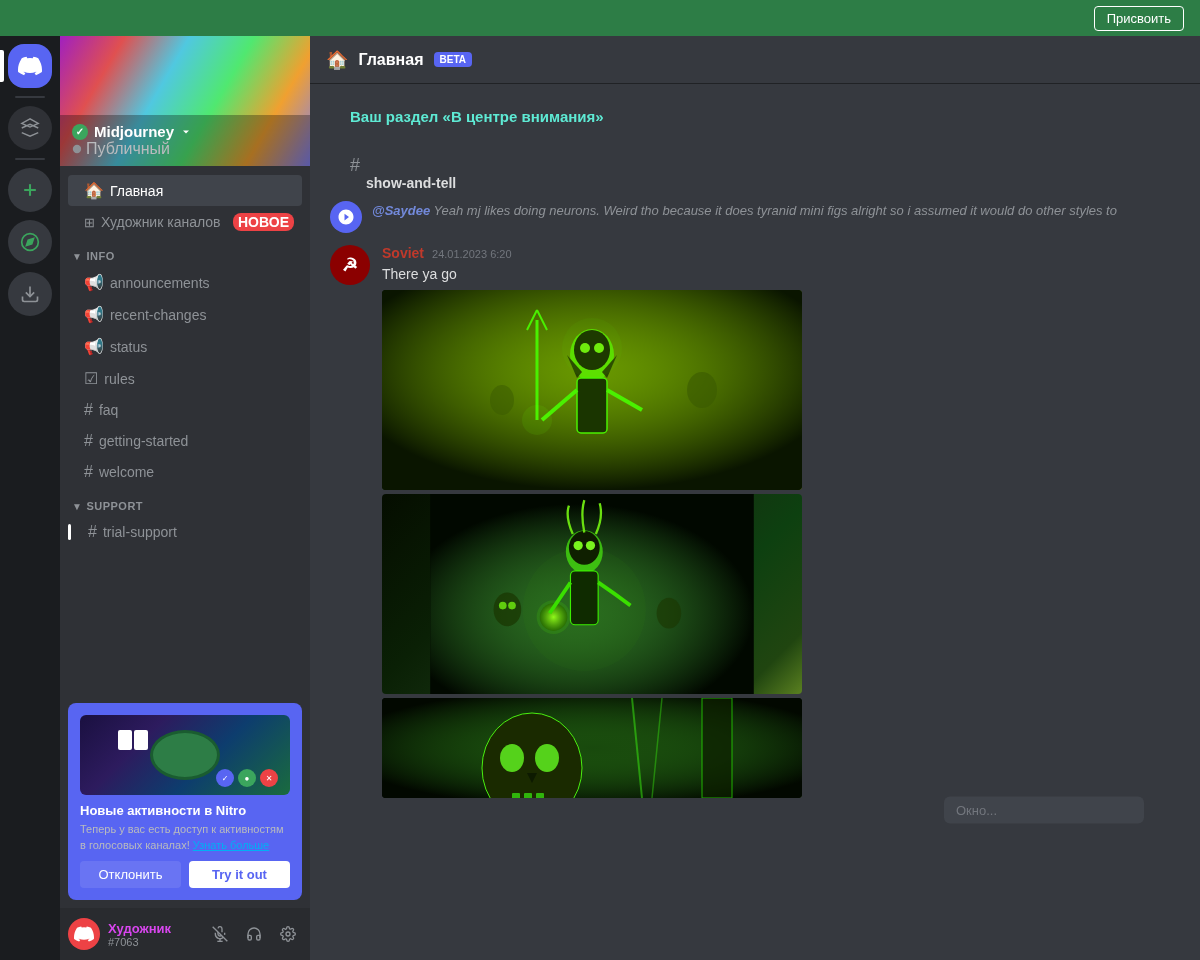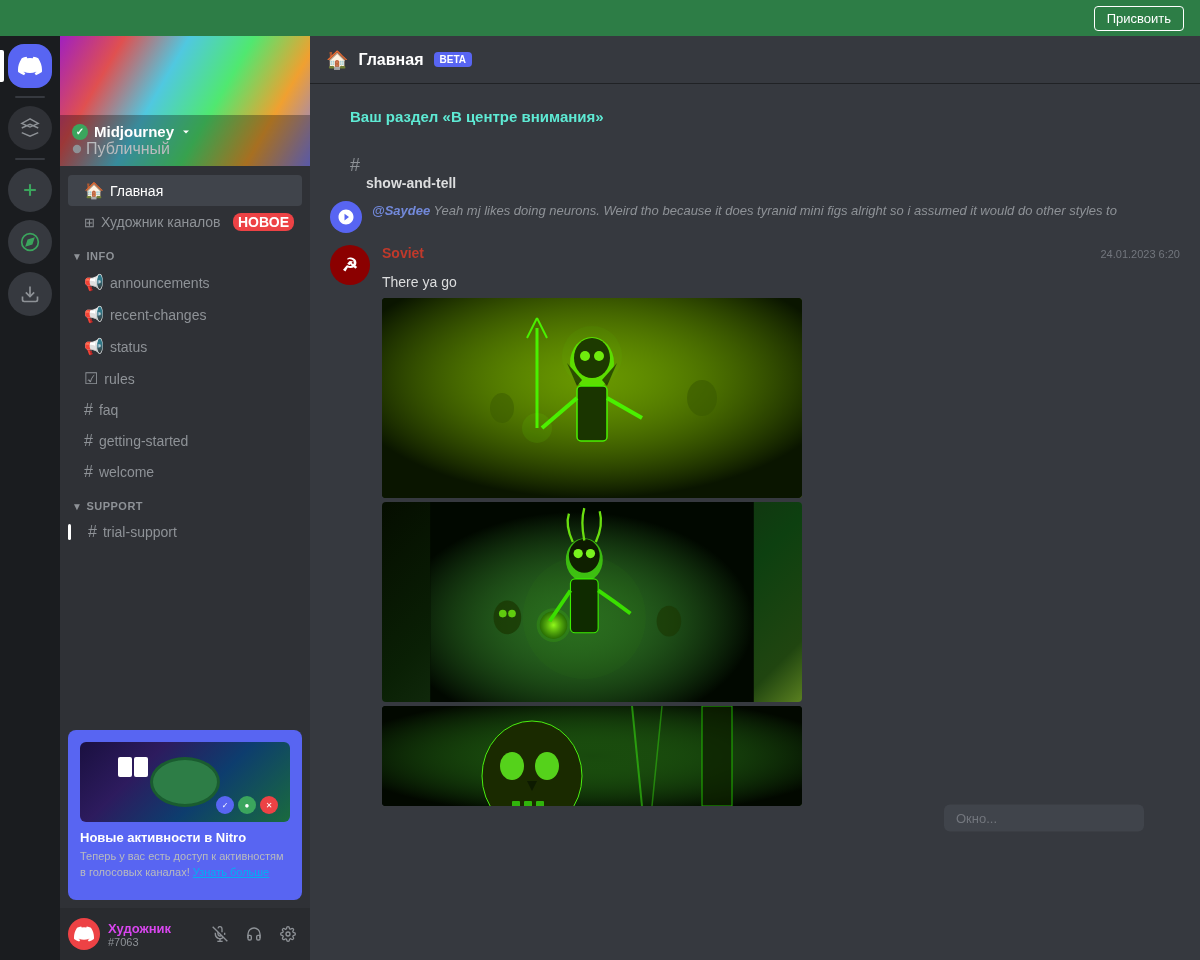--- a/index.html
+++ b/index.html
@@ -454,23 +454,22 @@
       color: #fff;
       font-weight: 700;
       font-size: 14px;
     }
     .msg-content {
       flex: 1;
     }
     .msg-header {
       display: flex;
       align-items: baseline;
-      gap: 0;
-      margin-bottom: 12px;
-      justify-content: space-between;
+      gap: 8px;
+      margin-bottom: 4px;
     }
     .msg-username {
       color: #c0392b;
       font-weight: 600;
       font-size: 14px;
     }
     .msg-timestamp {
       color: #72767d;
       font-size: 11px;
     }
@@ -678,20 +677,24 @@
             <div style="width:18px;height:18px;border-radius:50%;background:#5865f2;display:flex;align-items:center;justify-content:center;font-size:8px;color:#fff;">✓</div>
             <div style="width:18px;height:18px;border-radius:50%;background:#3ba55d;display:flex;align-items:center;justify-content:center;font-size:8px;color:#fff;">●</div>
             <div style="width:18px;height:18px;border-radius:50%;background:#ed4245;display:flex;align-items:center;justify-content:center;font-size:8px;color:#fff;">✕</div>
           </div>
         </div>
       </div>
       <div class="nitro-promo-title">Новые активности в Nitro</div>
       <div class="nitro-promo-text">
         <span>Теперь у вас есть доступ к активностям в голосовых каналах!</span>
         <span class="nitro-promo-link">Узнать больше</span>
+      </div>
+      <div class="nitro-promo-buttons">
+        <button class="btn-dismiss">Отклонить</button>
+        <button class="btn-tryit">Try it out</button>
       </div>
     </div>
 
     <div class="user-panel">
       <div class="user-avatar">
         <svg width="20" height="20" viewBox="0 0 24 24" fill="white">
           <path d="M20.317 4.37a19.791 19.791 0 0 0-4.885-1.515.074.074 0 0 0-.079.037c-.21.375-.444.864-.608 1.25a18.27 18.27 0 0 0-5.487 0 12.64 12.64 0 0 0-.617-1.25.077.077 0 0 0-.079-.037A19.736 19.736 0 0 0 3.677 4.37a.07.07 0 0 0-.032.027C.533 9.046-.32 13.58.099 18.057a.082.082 0 0 0 .031.057 19.9 19.9 0 0 0 5.993 3.03.078.078 0 0 0 .084-.028c.462-.63.874-1.295 1.226-1.994a.076.076 0 0 0-.041-.106 13.107 13.107 0 0 1-1.872-.892.077.077 0 0 1-.008-.128 10.2 10.2 0 0 0 .372-.292.074.074 0 0 1 .077-.01c3.928 1.793 8.18 1.793 12.062 0a.074.074 0 0 1 .078.01c.12.098.246.198.373.292a.077.077 0 0 1-.006.127 12.299 12.299 0 0 1-1.873.892.077.077 0 0 0-.041.107c.36.698.772 1.362 1.225 1.993a.076.076 0 0 0 .084.028 19.839 19.839 0 0 0 6.002-3.03.077.077 0 0 0 .032-.054c.5-5.177-.838-9.674-3.549-13.66a.061.061 0 0 0-.031-.03z"></path>
         </svg>
       </div>
       <div class="user-info">

